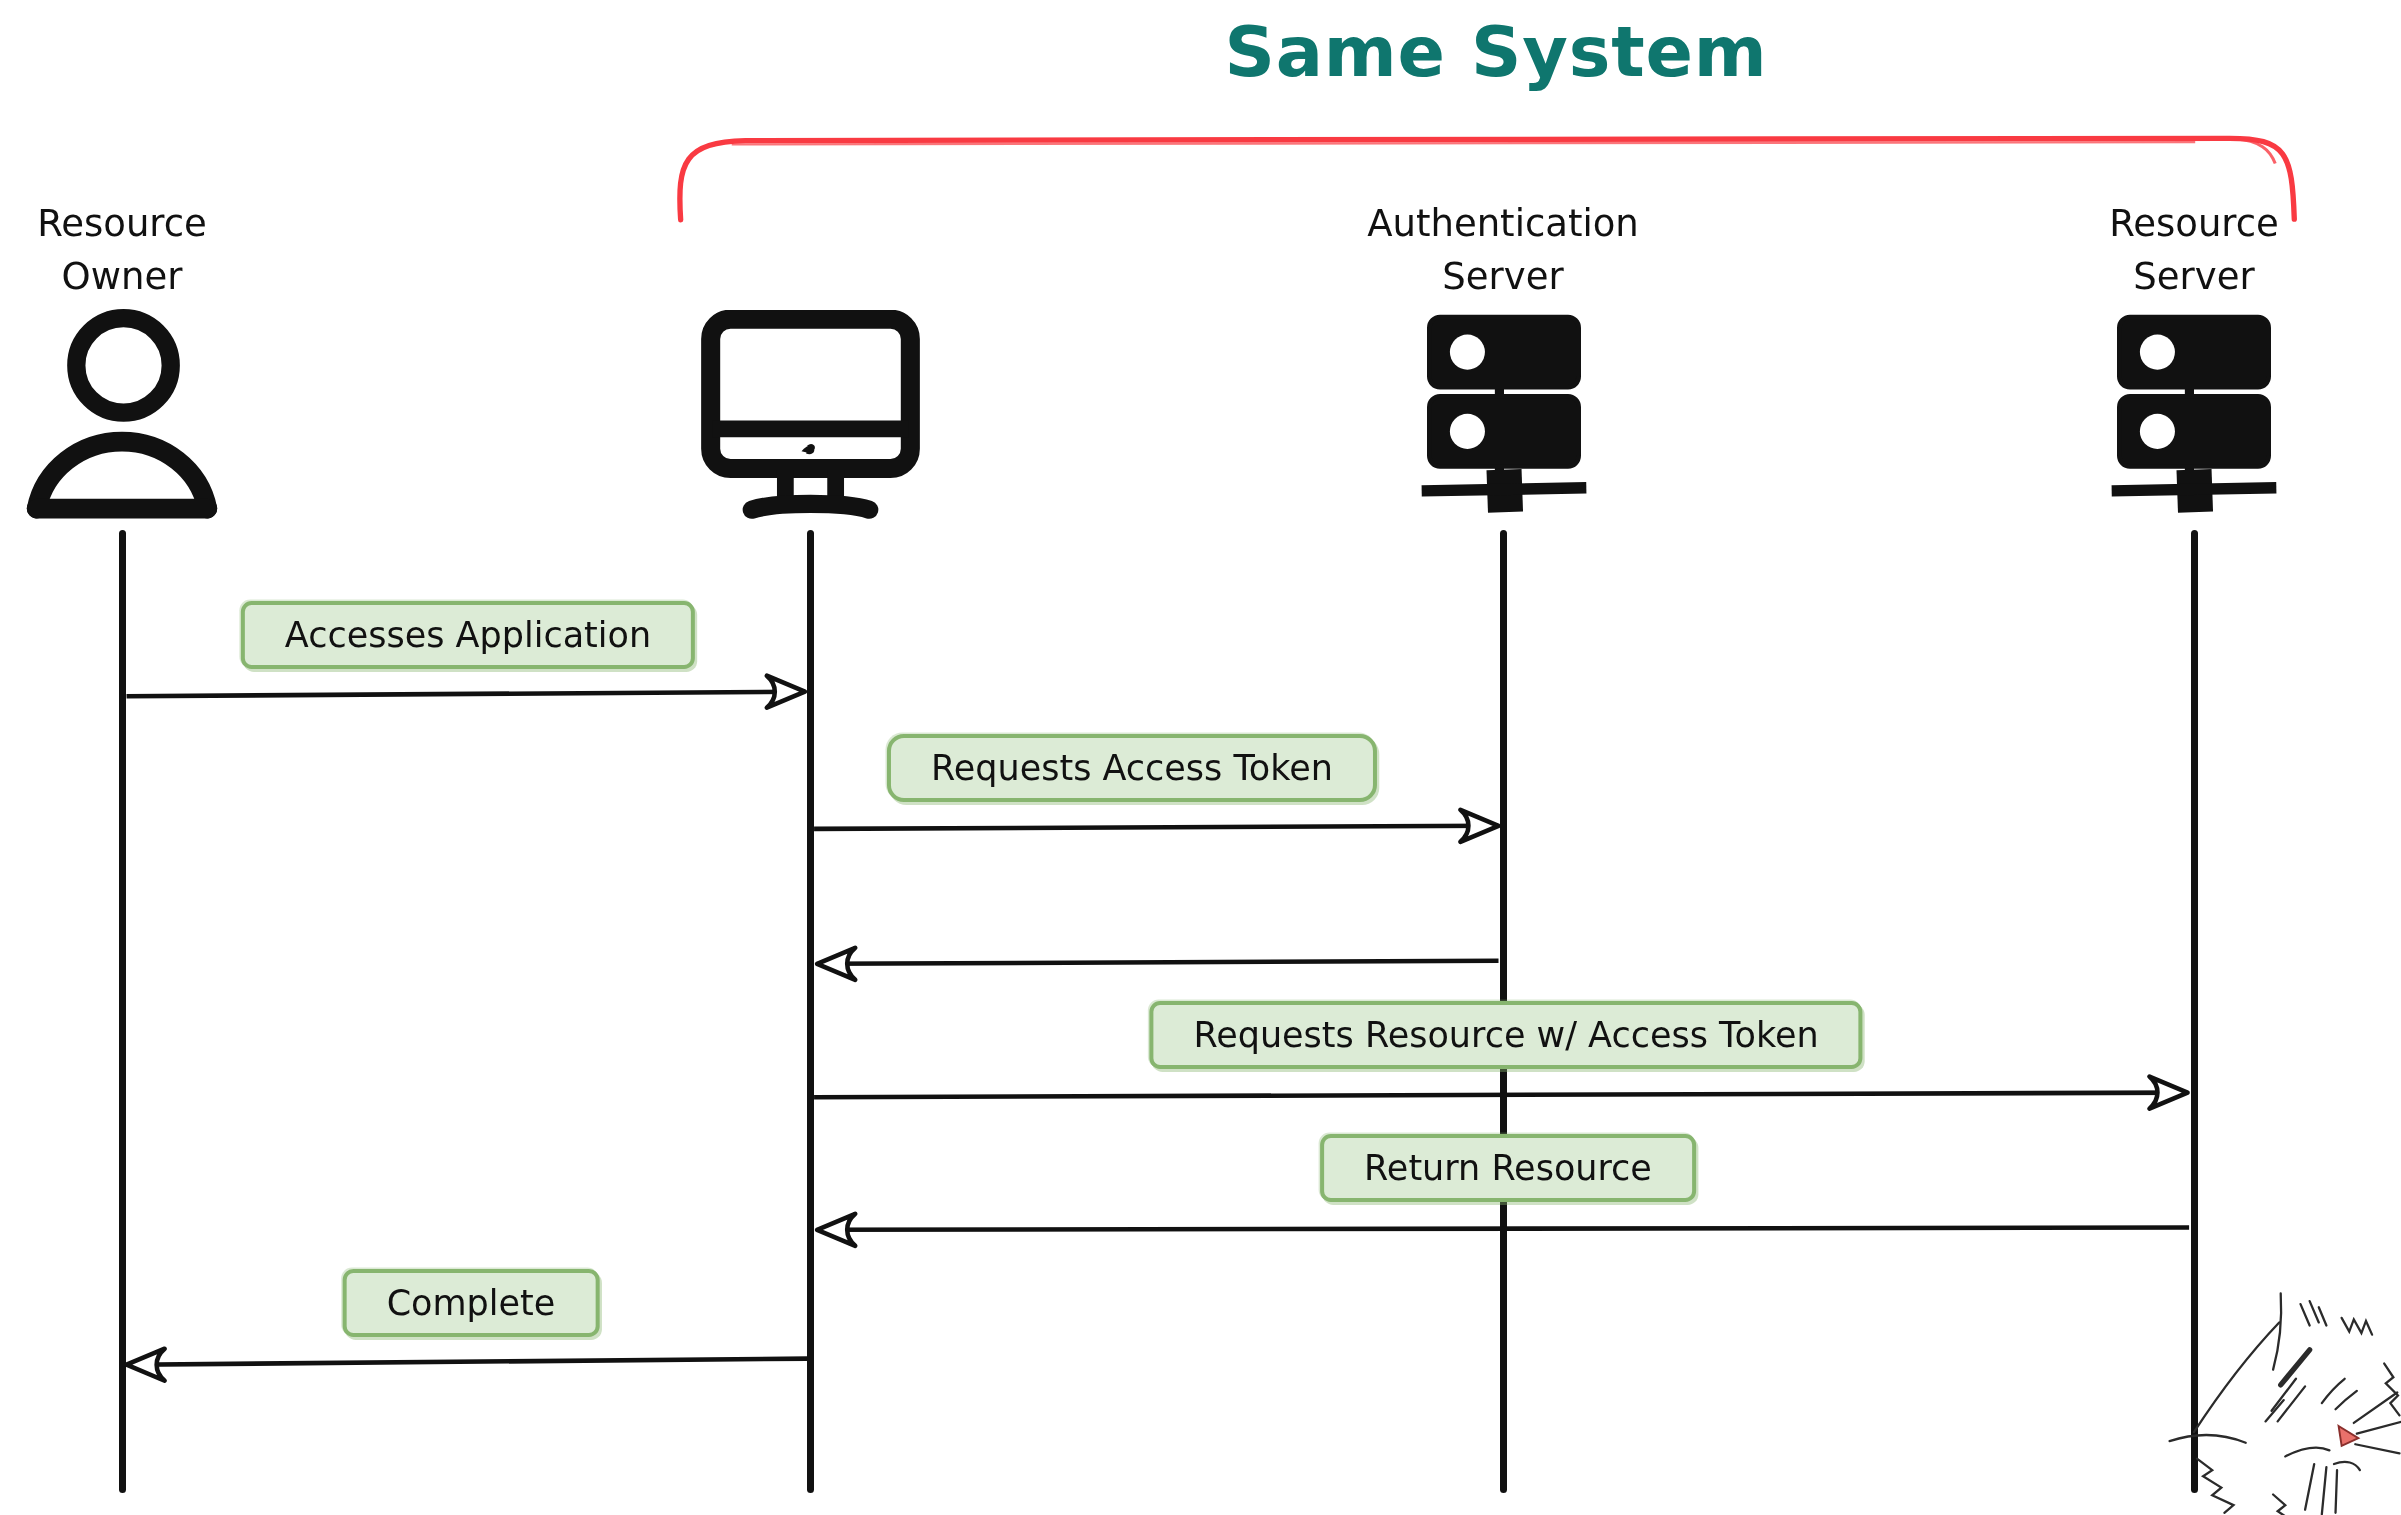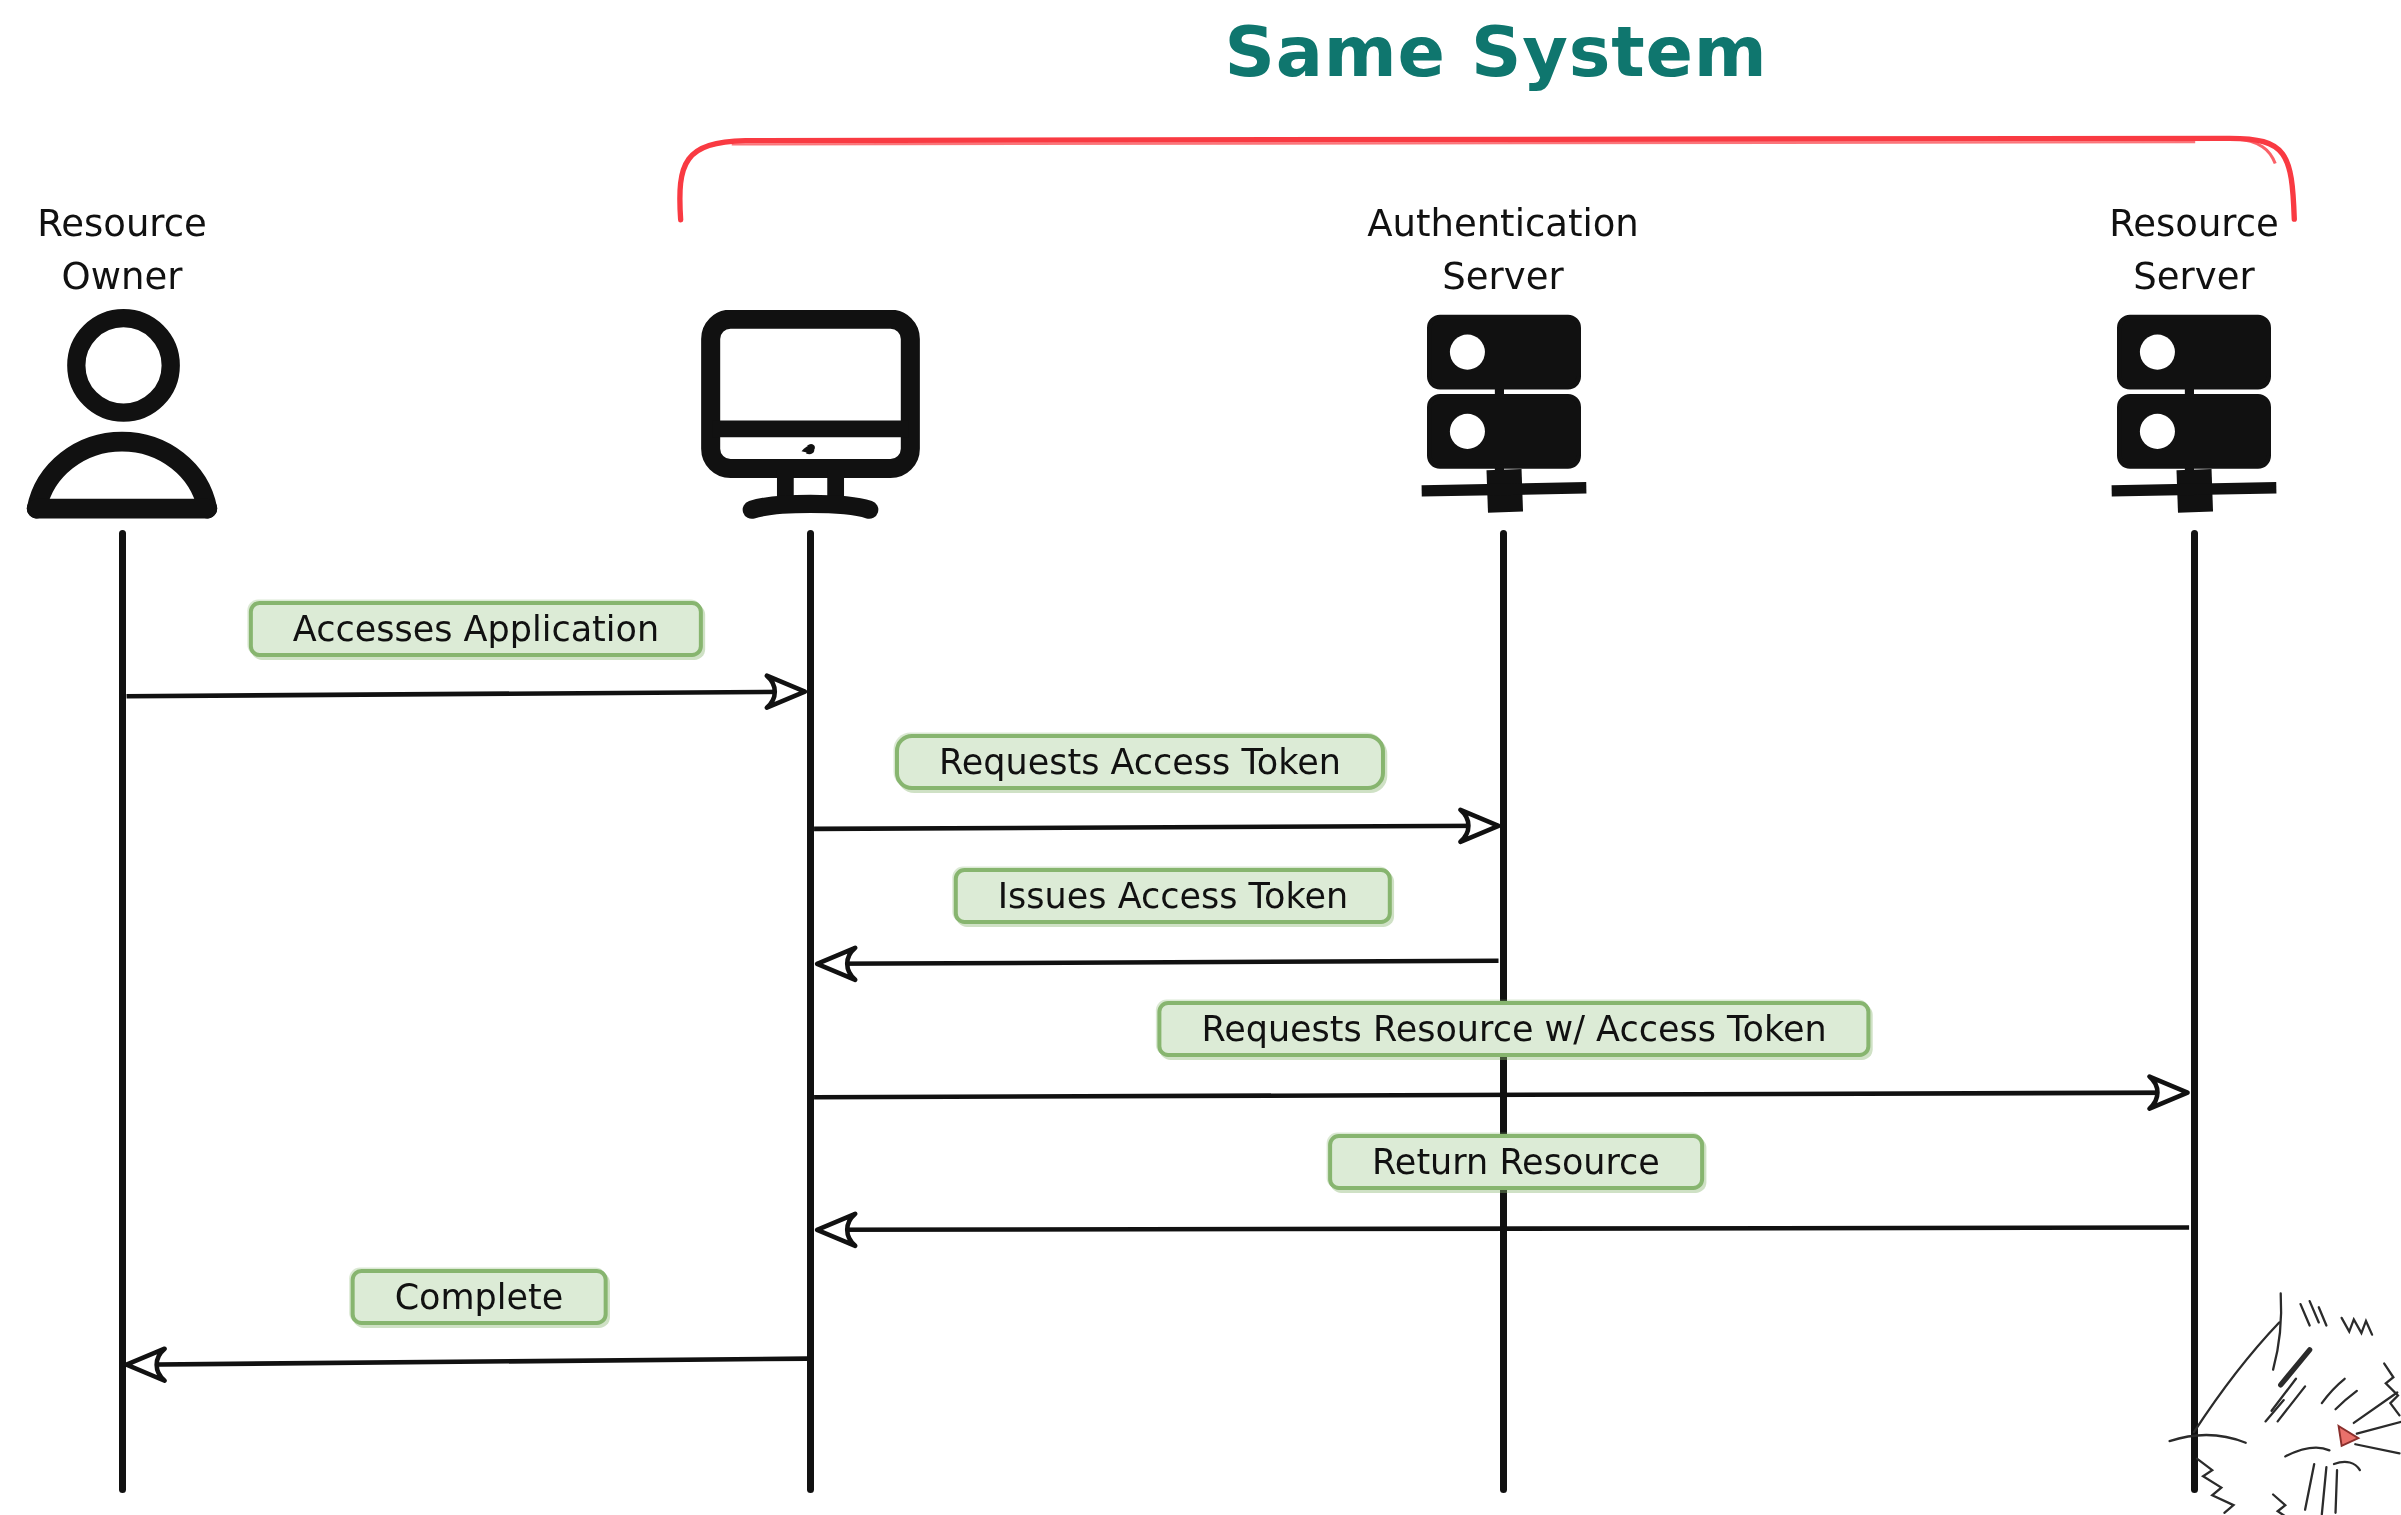--- a/index.html
+++ b/index.html
@@ -10,23 +10,22 @@
   .title{
     position:absolute;left:1496px;top:10.7px;transform:translateX(-50%);
     font-size:70px;font-weight:bold;color:#0f766e;white-space:nowrap;letter-spacing:0.8px;
   }
   .actor{position:absolute;transform:translateX(-50%);text-align:center;margin-top:8px;}
   .actor .line{font-size:37px;line-height:53px;white-space:nowrap;font-weight:500;}
   .lifeline{position:absolute;top:530px;height:963px;width:6.9px;background:#111;border-radius:3.8px;}
   .msg-label{
     position:absolute;transform:translateX(-50%);
     background:#dcebd6;border:4.6px solid #87b56f;border-radius:10.7px;
-    font-size:35px;padding:4px 40px;white-space:nowrap;font-weight:500;
+    font-size:35px;padding:10px 40px;white-space:nowrap;font-weight:500;
     box-shadow:2.3px 3px 0 rgba(135,181,111,.40), -1.5px -1.5px 0 rgba(135,181,111,.30);
-    margin-left:8px;
   }
   svg{position:absolute;left:0;top:0;}
   .overlay{width:2401px;height:1516px;pointer-events:none;}
 </style>
 </head>
 <body>
 
 <div class="canvas">
 
   <div class="title">Same System</div>
@@ -116,21 +115,20 @@
     </g>
 
     <g>
       <path d="M1060,1782 L174,1790" stroke="#111" stroke-width="6"></path>
       <path d="M216,1769 L166,1790 L216,1811 C202,1799 202,1781 216,1769 Z" fill="#fff" stroke="#111" stroke-width="6" stroke-linejoin="round"></path>
     </g>
   </svg>
 
   <div class="msg-label" style="left:468px;top:601px;">Accesses Application</div>
   <div class="msg-label" style="left:1132px;top:734px;border-radius:17px;">Requests Access Token</div>
-  <div class="msg-label" style="left:1165px;top:868px;">Issues Access Token</div>
   <div class="msg-label" style="left:1506px;top:1001px;">Requests Resource w/ Access Token</div>
   <div class="msg-label" style="left:1508px;top:1134px;">Return Resource</div>
   <div class="msg-label" style="left:471px;top:1269px;">Complete</div>
 
   <svg style="left:2165px;top:1272px;" width="236" height="244" viewBox="0 0 310 320">
     <g fill="none" stroke="#2b2b2b" stroke-width="3" stroke-linecap="round">
 
       <path d="M152,28 C154,62 151,95 142,128"></path>
 
       <path d="M178,42 L190,70 M190,38 L202,66 M202,46 L212,70"></path>

